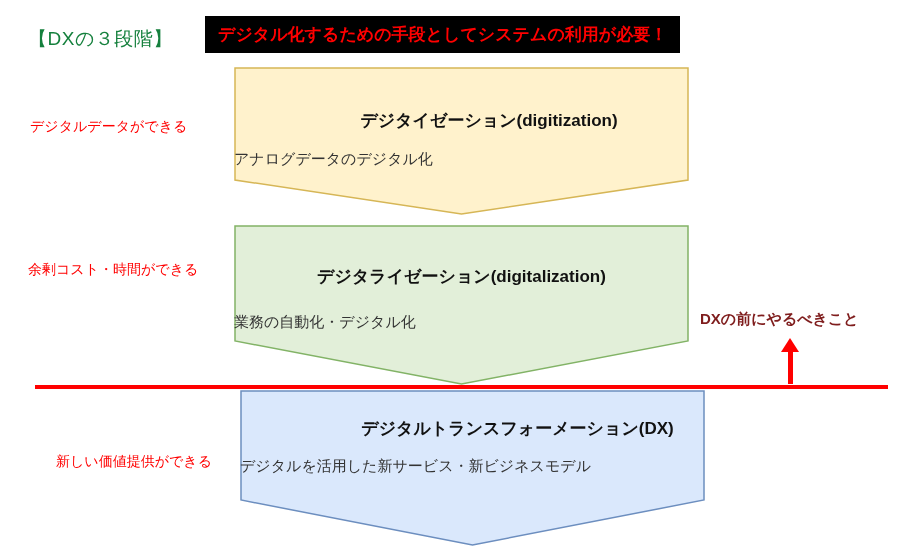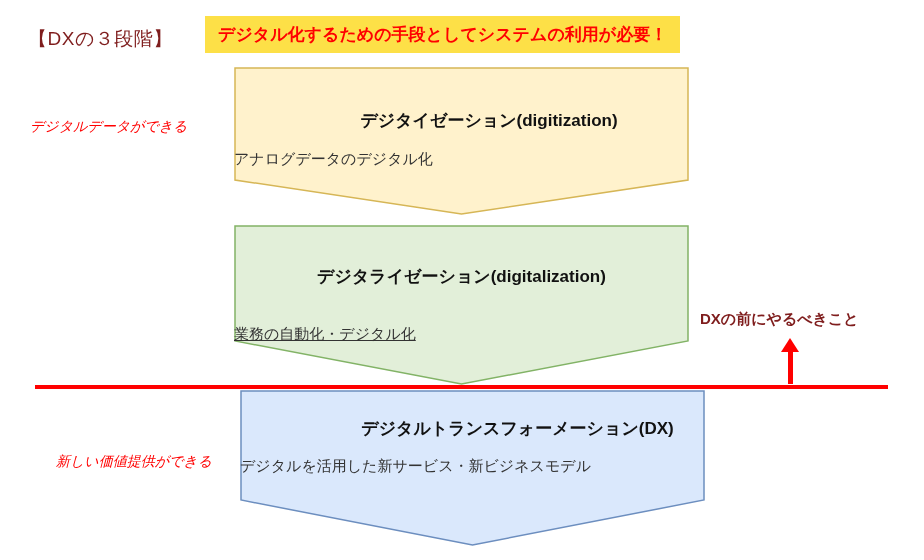--- a/index.html
+++ b/index.html
@@ -12,43 +12,42 @@
     height: 560px;
     background: #ffffff;
     overflow: hidden;
   }
 
   .heading {
     position: absolute;
     left: 28px;
     top: 26px;
     font-size: 19px;
-    color: #7f1d1d;
+    color: #15803d;
     letter-spacing: 0.5px;
     white-space: nowrap;
   }
 
   .banner {
     position: absolute;
     left: 205px;
     top: 16px;
-    background: #fde047;
+    background: #000000;
     color: #ff0000;
     font-weight: bold;
     font-size: 17px;
     padding: 7px 13px;
     white-space: nowrap;
   }
 
   .side-label {
     position: absolute;
     color: #ff0000;
     font-size: 14px;
     white-space: nowrap;
-    font-style: italic;
   }
   .side-label.sl0 { left: 30px; top: 118px; }
   .side-label.sl1 { left: 28px; top: 261px; }
   .side-label.sl2 { left: 56px; top: 447px; margin-top: 6px; }
 
   .stage { position: absolute; }
   .stage svg { position: absolute; left: 0; top: 0; display: block; }
   .stage-title {
     position: absolute;
     left: 0; right: 0;
@@ -66,21 +65,21 @@
     color: #333333;
     white-space: nowrap;
   }
 
   .stage.s0 { left: 234px; top: 67px;  width: 510px; height: 148px; }
   .stage.s0 .stage-title { top: 42px; }
   .stage.s0 .stage-sub   { top: 83px; }
 
   .stage.s1 { left: 234px; top: 225px; width: 455px; height: 164px; }
   .stage.s1 .stage-title { top: 40px; }
-  .stage.s1 .stage-sub   { top: 100px; text-decoration: underline; }
+  .stage.s1 .stage-sub   { top: 88px; }
 
   .stage.s2 { left: 240px; top: 390px; width: 555px; height: 156px; }
   .stage.s2 .stage-title { top: 27px; }
   .stage.s2 .stage-sub   { top: 67px; }
 
   .redline {
     position: absolute;
     left: 35px;
     top: 385px;
     width: 853px;
@@ -117,20 +116,21 @@
 </head>
 <body>
 
 <div class="canvas">
 
   <div class="heading">【DXの３段階】</div>
 
   <div class="banner">デジタル化するための手段としてシステムの利用が必要！</div>
 
   <div class="side-label sl0">デジタルデータができる</div>
+  <div class="side-label sl1">余剰コスト・時間ができる</div>
   <div class="side-label sl2">新しい価値提供ができる</div>
 
   <div class="stage s0">
     <svg width="455" height="148" viewBox="0 0 455 148">
       <polygon points="1,1 454,1 454,113 227.5,147 1,113" stroke-width="1.5" fill="#FFF2CC" stroke="#D6B656"></polygon>
     </svg>
     <div class="stage-title">デジタイゼーション(digitization)</div>
     <div class="stage-sub">アナログデータのデジタル化</div>
   </div>
 

